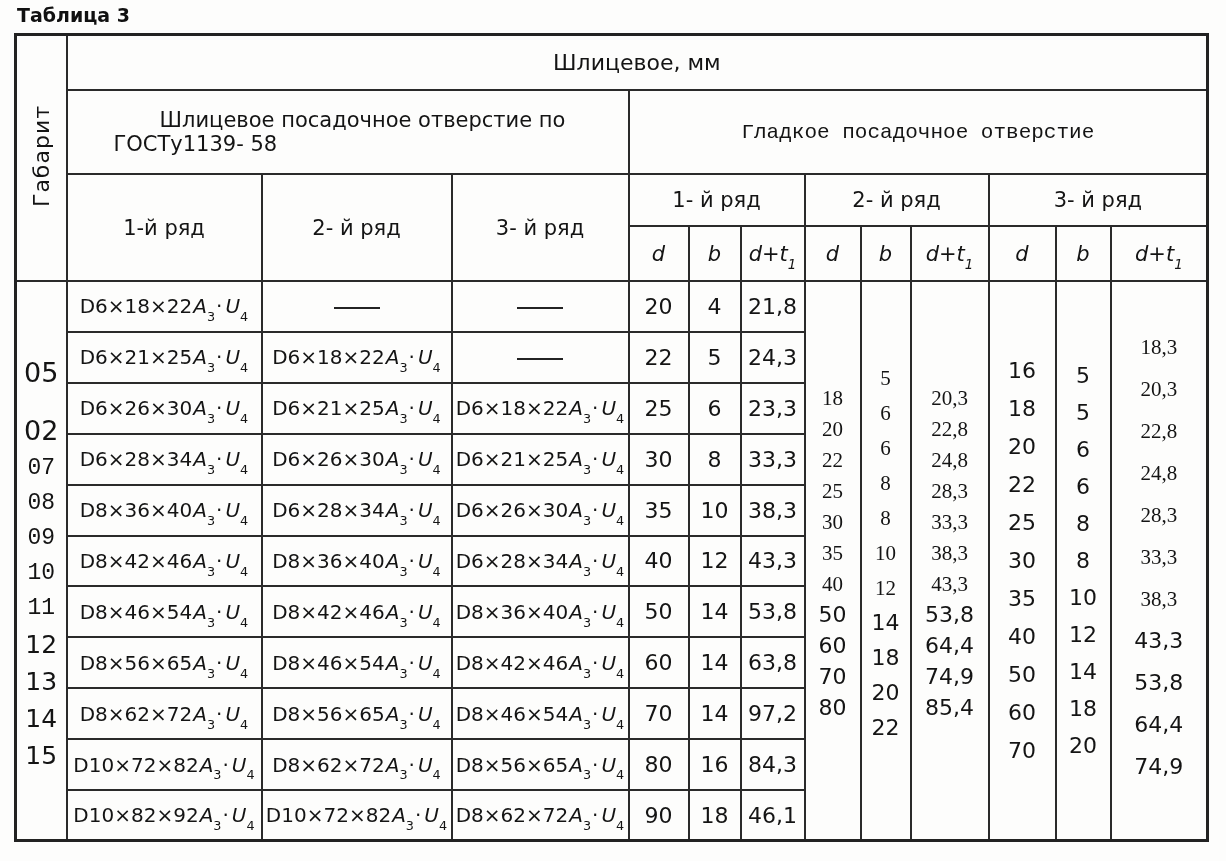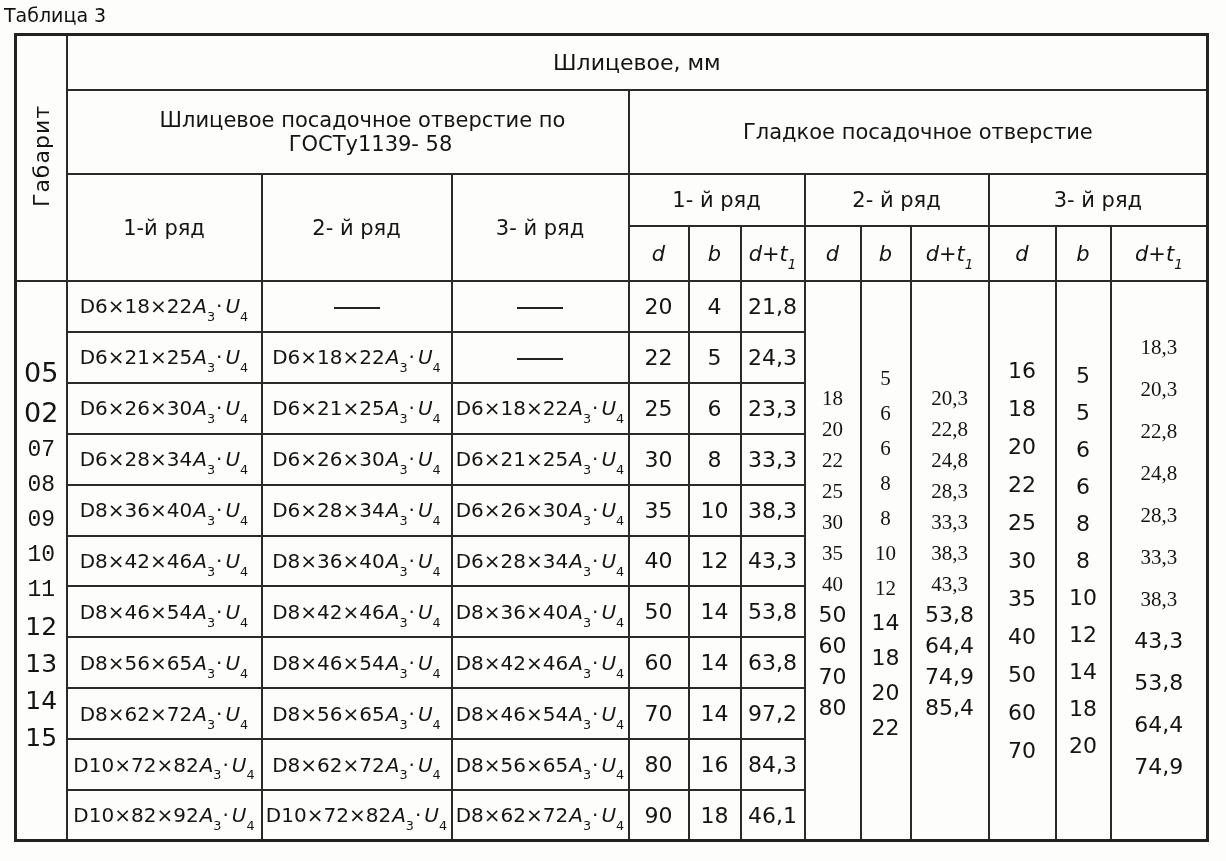--- a/index.html
+++ b/index.html
@@ -4,43 +4,43 @@
 <style>
   html,body{margin:0;padding:0;}
   body{
     width:1226px;height:861px;
     background:#ffffff;
     font-family:"DejaVu Sans", sans-serif;
     color:#141414;
   }
   .page{position:relative;width:1226px;height:861px;background:#fdfdfc;overflow:hidden;}
   .doc-title{
-    position:absolute;left:4px;top:4px;
-    font-size:19px;font-weight:400;letter-spacing:0px;color:#111;
+    position:absolute;left:17px;top:4px;
+    font-size:19px;font-weight:700;letter-spacing:0px;color:#111;
   }
   table.tbl{
     position:absolute;left:14px;top:33px;
     width:1192px;height:800px;
     border-collapse:collapse;table-layout:fixed;
     background:#fdfdfc;
   }
   .tbl th,.tbl td{
     border:2px solid #2a2a2a;
     padding:0;margin:0;
     text-align:center;vertical-align:middle;
     font-weight:normal;
     overflow:hidden;
   }
   .tbl{border:3px solid #222;}
   
   .top-h{font-size:22px;height:53px;}
   .spline-h{font-size:21px;text-align:left;height:82px;}
   .spline-h .l1{padding-left:30px;}
-  .spline-h .l2{text-align:center;padding-left:46px;}
-  .smooth-h{font-size:21px;}
+  .spline-h .l2{text-align:left;padding-left:46px;}
+  .smooth-h{font-size:21px;font-family:Liberation Mono, monospace;}
   .rowlbl{font-size:21px;}
   .subh{font-size:21px;font-style:italic;height:53px;font-family:"DejaVu Sans",sans-serif;}
   .gab-h{width:51px;}
   .vert{
     display:inline-block;
     writing-mode:vertical-rl;
     transform:rotate(180deg);
     font-size:22px;
     letter-spacing:1px;
   }
@@ -54,21 +54,21 @@
   
   td.stack-td{vertical-align:middle;}
   .stack{
     height:100%;display:flex;flex-direction:column;
     justify-content:center;align-items:center;
   }
   .sv{font-size:22px;line-height:22px;}
   .sv.serif{font-family:"Liberation Serif", serif;font-size:21px;}
   
   .gb{line-height:1;}
-  .gb-big{font-size:27px;line-height:34px;}
+  .gb-big{font-size:27px;line-height:34px;margin-top:18px;}
   .gb-serif{font-family:Liberation Mono, monospace;font-size:23px;line-height:29px;}
   .gb-sans{font-size:25px;line-height:31px;}
 </style>
 </head>
 <body>
 
 <div class="page">
   <div class="doc-title">Таблица 3</div>
 
   <table class="tbl">

